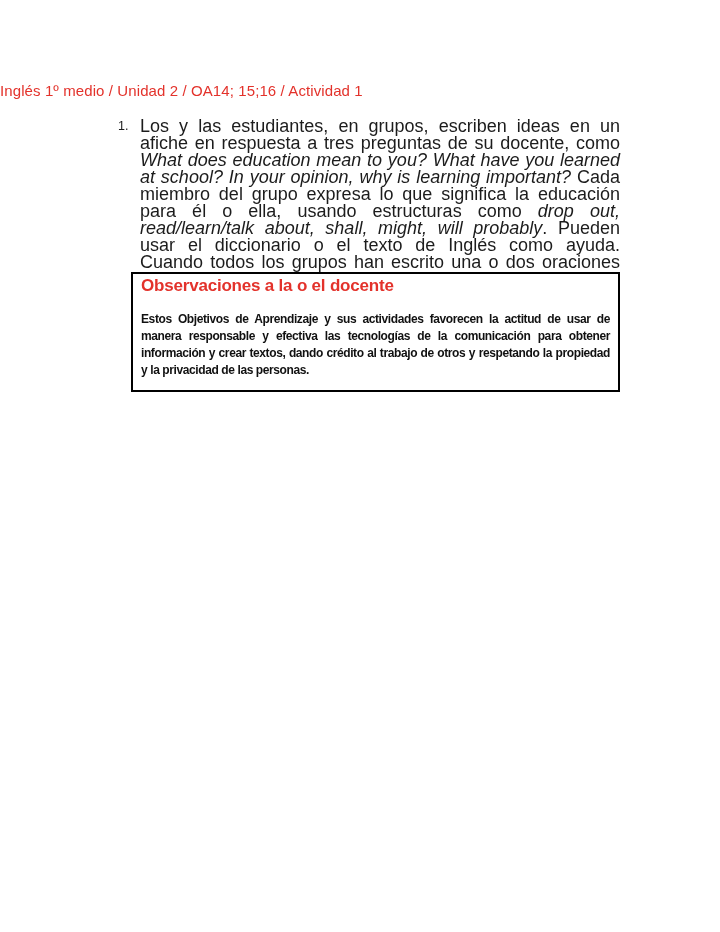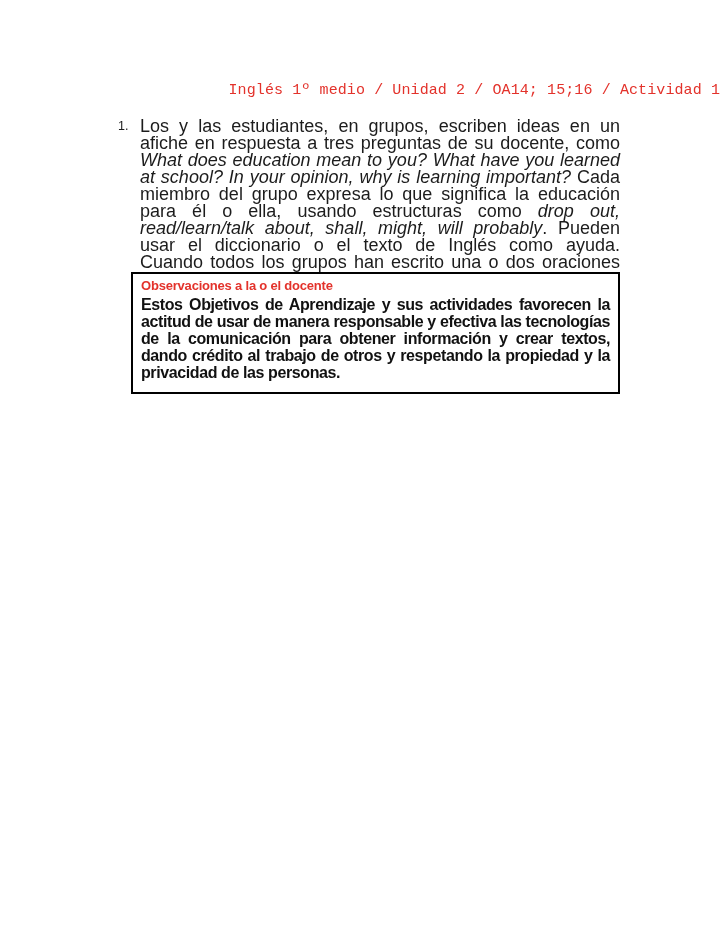--- a/index.html
+++ b/index.html
@@ -14,26 +14,25 @@
     height: 932px;
     background: #ffffff;
     font-family: "Liberation Sans", sans-serif;
     overflow: hidden;
   }
   .doc-title {
     position: absolute;
     top: 82px;
     left: 0;
     width: 720px;
-    text-align: right;
+    text-align: left;
     color: var(--accent);
     font-size: 15px;
     font-weight: normal;
     letter-spacing: 0.1px;
-    font-family: Liberation Mono, monospace;
   }
   .activity {
     position: absolute;
     top: 118px;
     left: 118px;
     width: 502px;
     display: flex;
     align-items: flex-start;
   }
   .activity-number {
@@ -60,29 +59,29 @@
     left: 131px;
     width: 489px;
     min-height: 95px;
     border: 2px solid #000000;
     background: #ffffff;
     padding: 5px 8px 11px 8px;
   }
   .obs-heading {
     color: var(--accent);
     font-weight: bold;
-    font-size: 13px;
+    font-size: 17px;
     letter-spacing: -0.2px;
     line-height: 14px;
   }
   .obs-body {
-    margin-top: 3px;
+    margin-top: 18px;
     color: #111111;
     font-weight: bold;
-    font-size: 16px;
+    font-size: 12px;
     letter-spacing: -0.4px;
     line-height: 17px;
     text-align: justify;
   }
 </style>
 </head>
 <body>
 
 <div class="page">
 

